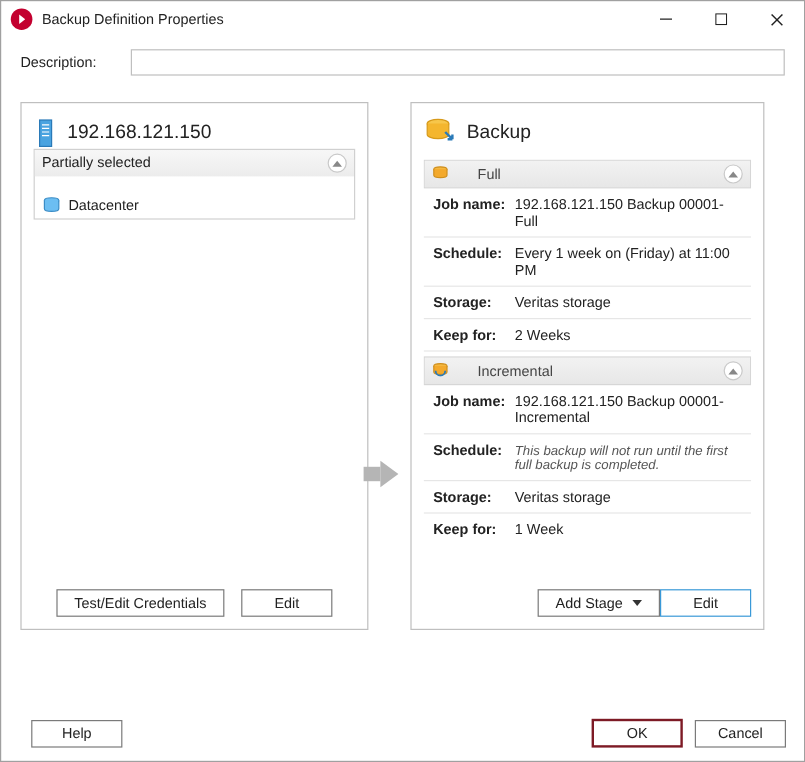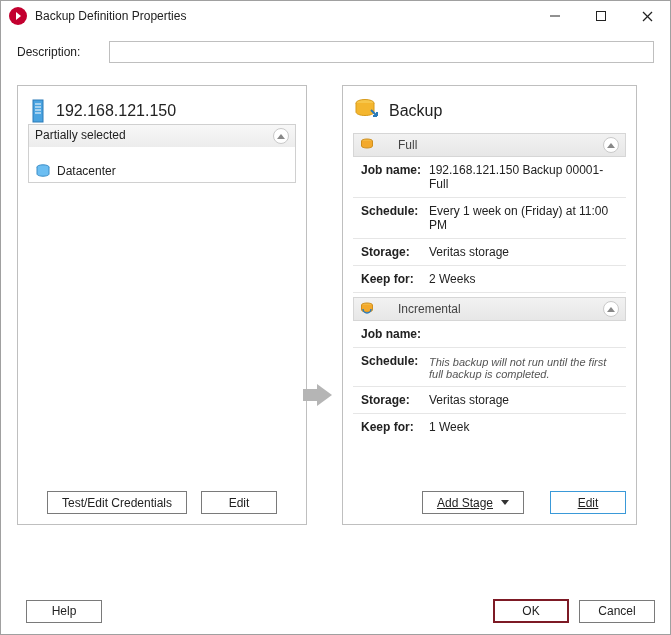--- a/index.html
+++ b/index.html
@@ -48,21 +48,21 @@
   .bk-head { display:flex; align-items:center; gap:10px; margin-bottom:10px; }
   .bk-title { font-size:16px; }
   .section-head { background:linear-gradient(#f2f2f2,#e7e7e7); border:1px solid #d6d6d6; padding:3px 6px; display:flex; align-items:center; gap:24px; }
   .section-head .sh-label { flex:1; color:#444; }
   .kv { display:flex; padding:6px 8px; border-bottom:1px solid #e6e6e6; gap:6px; }
   .kv:last-child { border-bottom:none; }
   .kv .k { width:62px; font-weight:700; }
   .kv .v { flex:1; }
   .kv .note { font-style:italic; color:#555; margin-top:2px; font-size:11px; }
   .right-body { flex:1; overflow:auto; }
-  .right-footer { display:flex; gap:26px; justify-content:flex-end; padding-top:8px;text-decoration:underline; }
+  .right-footer { display:flex; gap:0; justify-content:flex-end; padding-top:8px; }
 
   
   .bottombar { position:absolute; bottom:0; left:0; right:0; padding:10px 16px 12px 16px; display:flex; align-items:center; }
   .bottombar .spacer { flex:1; }
   .bottombar .btn { min-width:76px; margin-left:10px; }
 
   .icon-srv svg, .icon-db svg { display:block; }
   .tri { width:0; height:0; border-left:4px solid transparent; border-right:4px solid transparent; border-top:5px solid #333; }
   .up .tri-s { border-left:4px solid transparent; border-right:4px solid transparent; border-bottom:5px solid #888; border-top:none; width:0; height:0; }
   .tri-s { width:0; height:0; border-left:4px solid transparent; border-right:4px solid transparent; border-top:5px solid #888; }
@@ -199,20 +199,21 @@
               <path d="M3 7a4 4 0 0 0 8 0" stroke="#2a7ab8" stroke-width="1.5" fill="none"></path>
             </svg>
         </span>
         <span class="sh-label">Incremental</span>
         <span class="chev up">
             <span class="tri-s"></span>
           </span>
       </div>
       <div class="kv">
           <span class="k">Job name:</span>
+          <span class="v">192.168.121.150 Backup 00001-Incremental</span>
         </div>
       <div class="kv">
           <span class="k">Schedule:</span>
         <span class="v">
           <div class="note">This backup will not run until the first full backup is completed.</div>
         </span>
       </div>
       <div class="kv">
           <span class="k">Storage:</span>
           <span class="v">Veritas storage</span>

